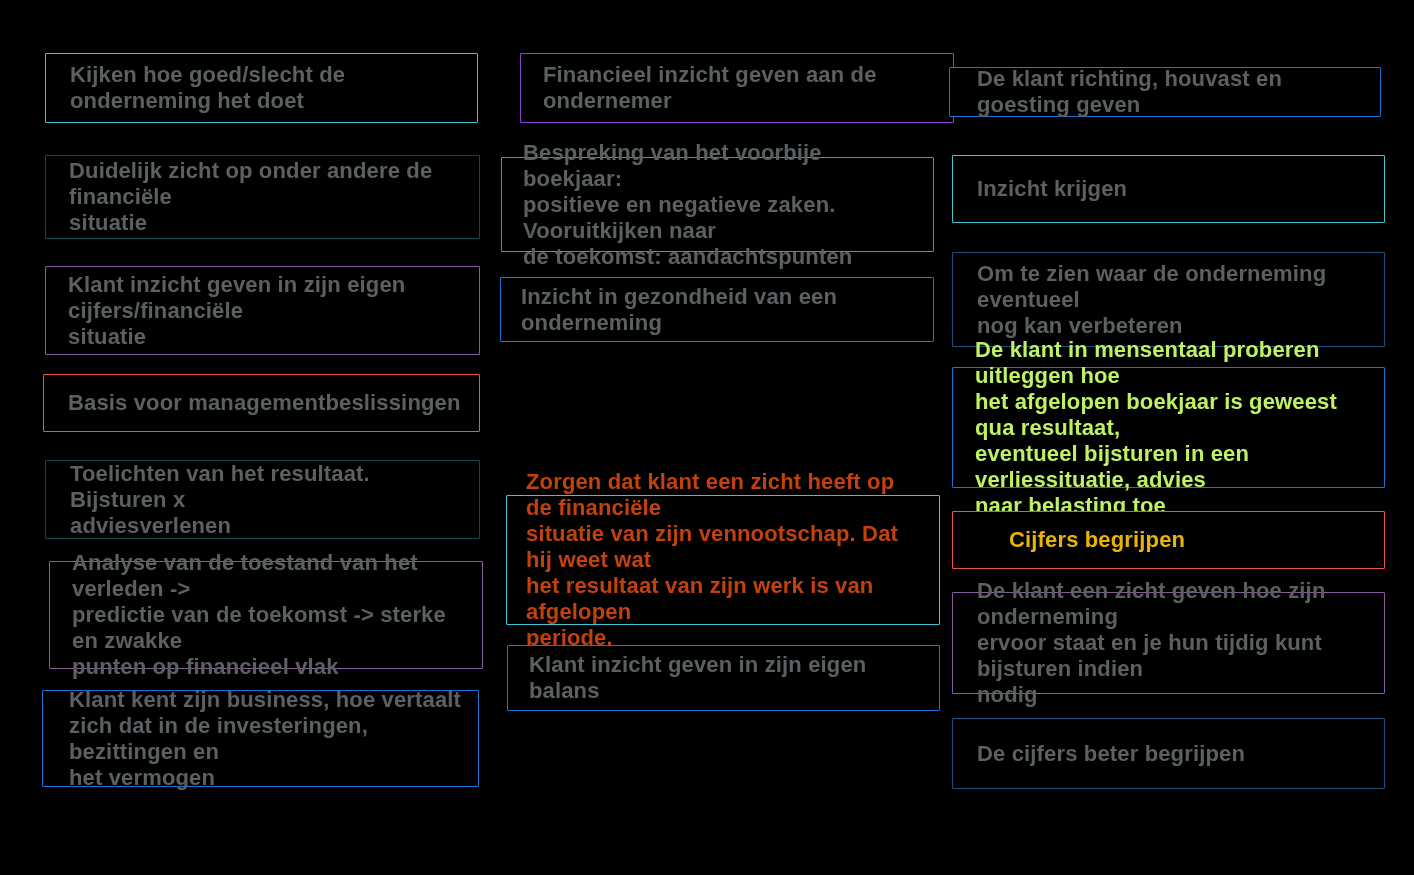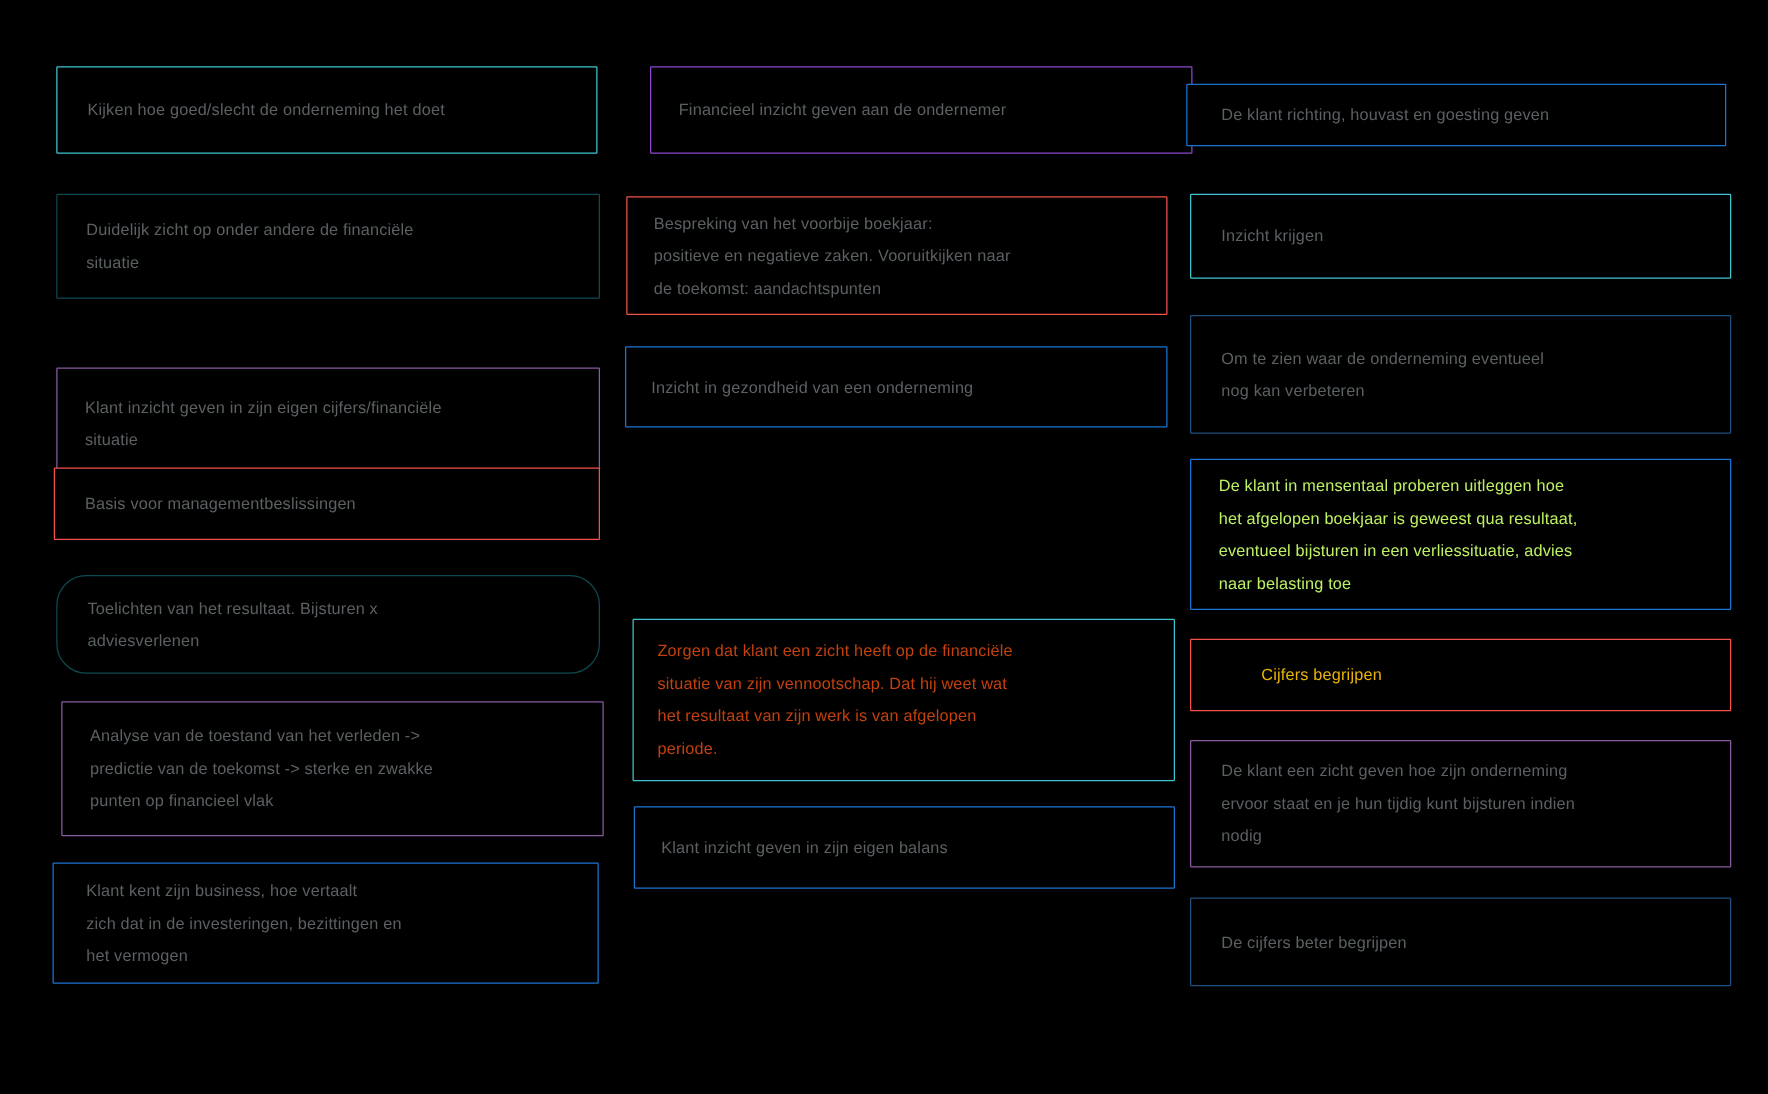--- a/index.html
+++ b/index.html
@@ -25,48 +25,48 @@
     box-sizing: border-box;
     border-width: 1px;
     border-style: solid;
     background: #000000;
     display: flex;
     align-items: center;
     border-radius: 1px;
   }
   .card-text {
     color: #5b6063;
-    font-size: 13px;
+    font-size: 22px;
     line-height: 26px;
     letter-spacing: 0.15px;
     white-space: pre-line;
     font-family: "Liberation Sans", sans-serif;
-    font-weight: 400;
+    font-weight: 700;
   }
 </style>
 </head>
 <body>
 
 <div id="board" style="background: rgb(0, 0, 0); width: 1414px; height: 875px;">
     <div style="position: absolute; left: 0px; top: 0px; width: 100%; height: 100%; pointer-events: none;">
       <div class="card" style="pointer-events: auto; left: 45px; top: 53px; width: 433px; height: 70px; border-color: rgb(63, 195, 207); padding-left: 24px; padding-right: 14px;">
         <div class="card-text" style="color: rgb(91, 96, 99);">Kijken hoe goed/slecht de onderneming het doet</div>
       </div>
       <div class="card" style="pointer-events: auto; left: 45px; top: 155px; width: 435px; height: 84px; border-color: rgb(14, 74, 82); padding-left: 23px; padding-right: 14px;">
         <div class="card-text" style="color: rgb(91, 96, 99);">Duidelijk zicht op onder andere de financiële
 situatie</div>
       </div>
-      <div class="card" style="pointer-events: auto; left: 45px; top: 266px; width: 435px; height: 89px; border-color: rgb(138, 90, 158); padding-left: 22px; padding-right: 14px; margin-top: 28px;">
+      <div class="card" style="pointer-events: auto; left: 45px; top: 266px; width: 435px; height: 89px; border-color: rgb(138, 90, 158); padding-left: 22px; padding-right: 14px;">
         <div class="card-text" style="color: rgb(91, 96, 99);">Klant inzicht geven in zijn eigen cijfers/financiële
 situatie</div>
       </div>
       <div class="card" style="pointer-events: auto; left: 43px; top: 374px; width: 437px; height: 58px; border-color: rgb(244, 81, 76); padding-left: 24px; padding-right: 14px;">
         <div class="card-text" style="color: rgb(91, 96, 99);">Basis voor managementbeslissingen</div>
       </div>
-      <div class="card" style="pointer-events: auto; left: 45px; top: 460px; width: 435px; height: 79px; border-color: rgb(14, 74, 82); padding-left: 24px; padding-right: 14px; border-radius: 24px;">
+      <div class="card" style="pointer-events: auto; left: 45px; top: 460px; width: 435px; height: 79px; border-color: rgb(14, 74, 82); padding-left: 24px; padding-right: 14px;">
         <div class="card-text" style="color: rgb(91, 96, 99);">Toelichten van het resultaat. Bijsturen x
 adviesverlenen</div>
       </div>
       <div class="card" style="pointer-events: auto; left: 49px; top: 561px; width: 434px; height: 108px; border-color: rgb(138, 90, 158); padding-left: 22px; padding-right: 14px;">
         <div class="card-text" style="color: rgb(91, 96, 99);">Analyse van de toestand van het verleden -&gt;
 predictie van de toekomst -&gt; sterke en zwakke
 punten op financieel vlak</div>
       </div>
       <div class="card" style="pointer-events: auto; left: 42px; top: 690px; width: 437px; height: 97px; border-color: rgb(27, 116, 210); padding-left: 26px; padding-right: 14px;">
         <div class="card-text" style="color: rgb(91, 96, 99);">Klant kent zijn business, hoe vertaalt

